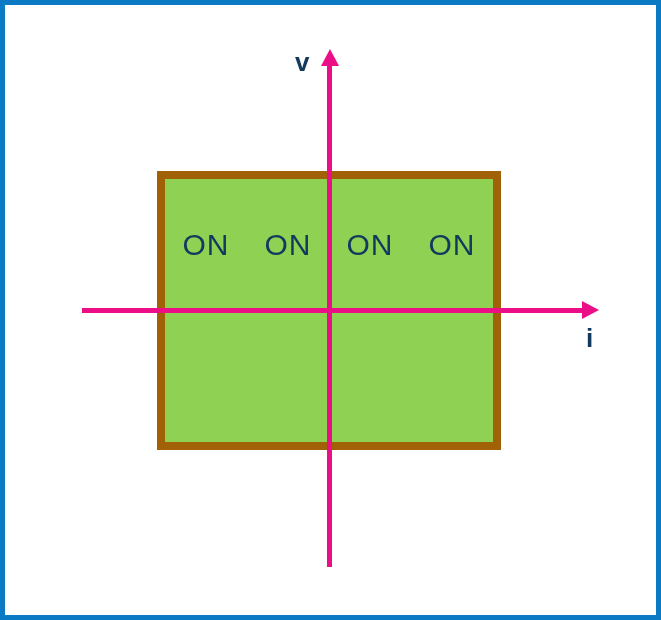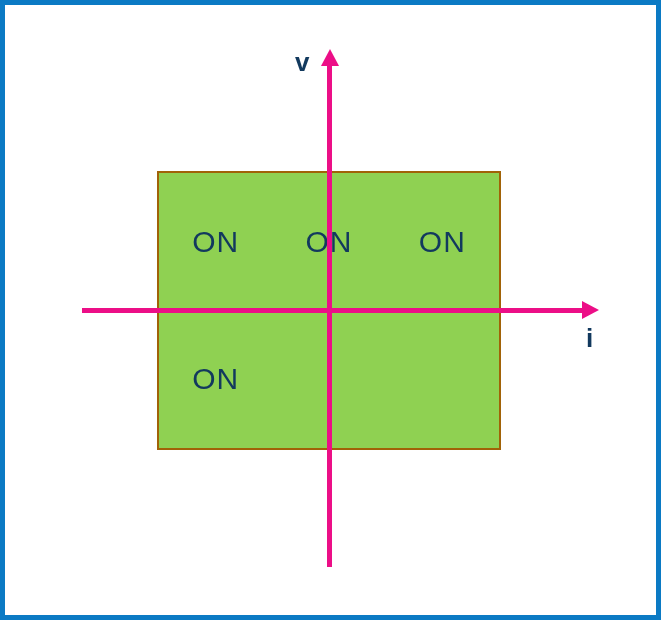--- a/index.html
+++ b/index.html
@@ -21,23 +21,23 @@
 
   
   .quad-region {
     position: absolute;
     left: 152px;           
     top: 166px;            
     width: 344px;
     height: 279px;
     box-sizing: border-box;
     background: #8fd152;
-    border: 2px solid #a16207;
+    border: 8px solid #a16207;
     display: grid;
-    grid-template-columns: 1fr 1fr 1fr;
+    grid-template-columns: 1fr 1fr 1fr 1fr;
     grid-template-rows: 1fr 1fr;
     z-index: 1;
   }
   .quad-cell {
     display: flex;
     align-items: center;
     justify-content: center;
   }
   .on-label {
     color: #12395e;

